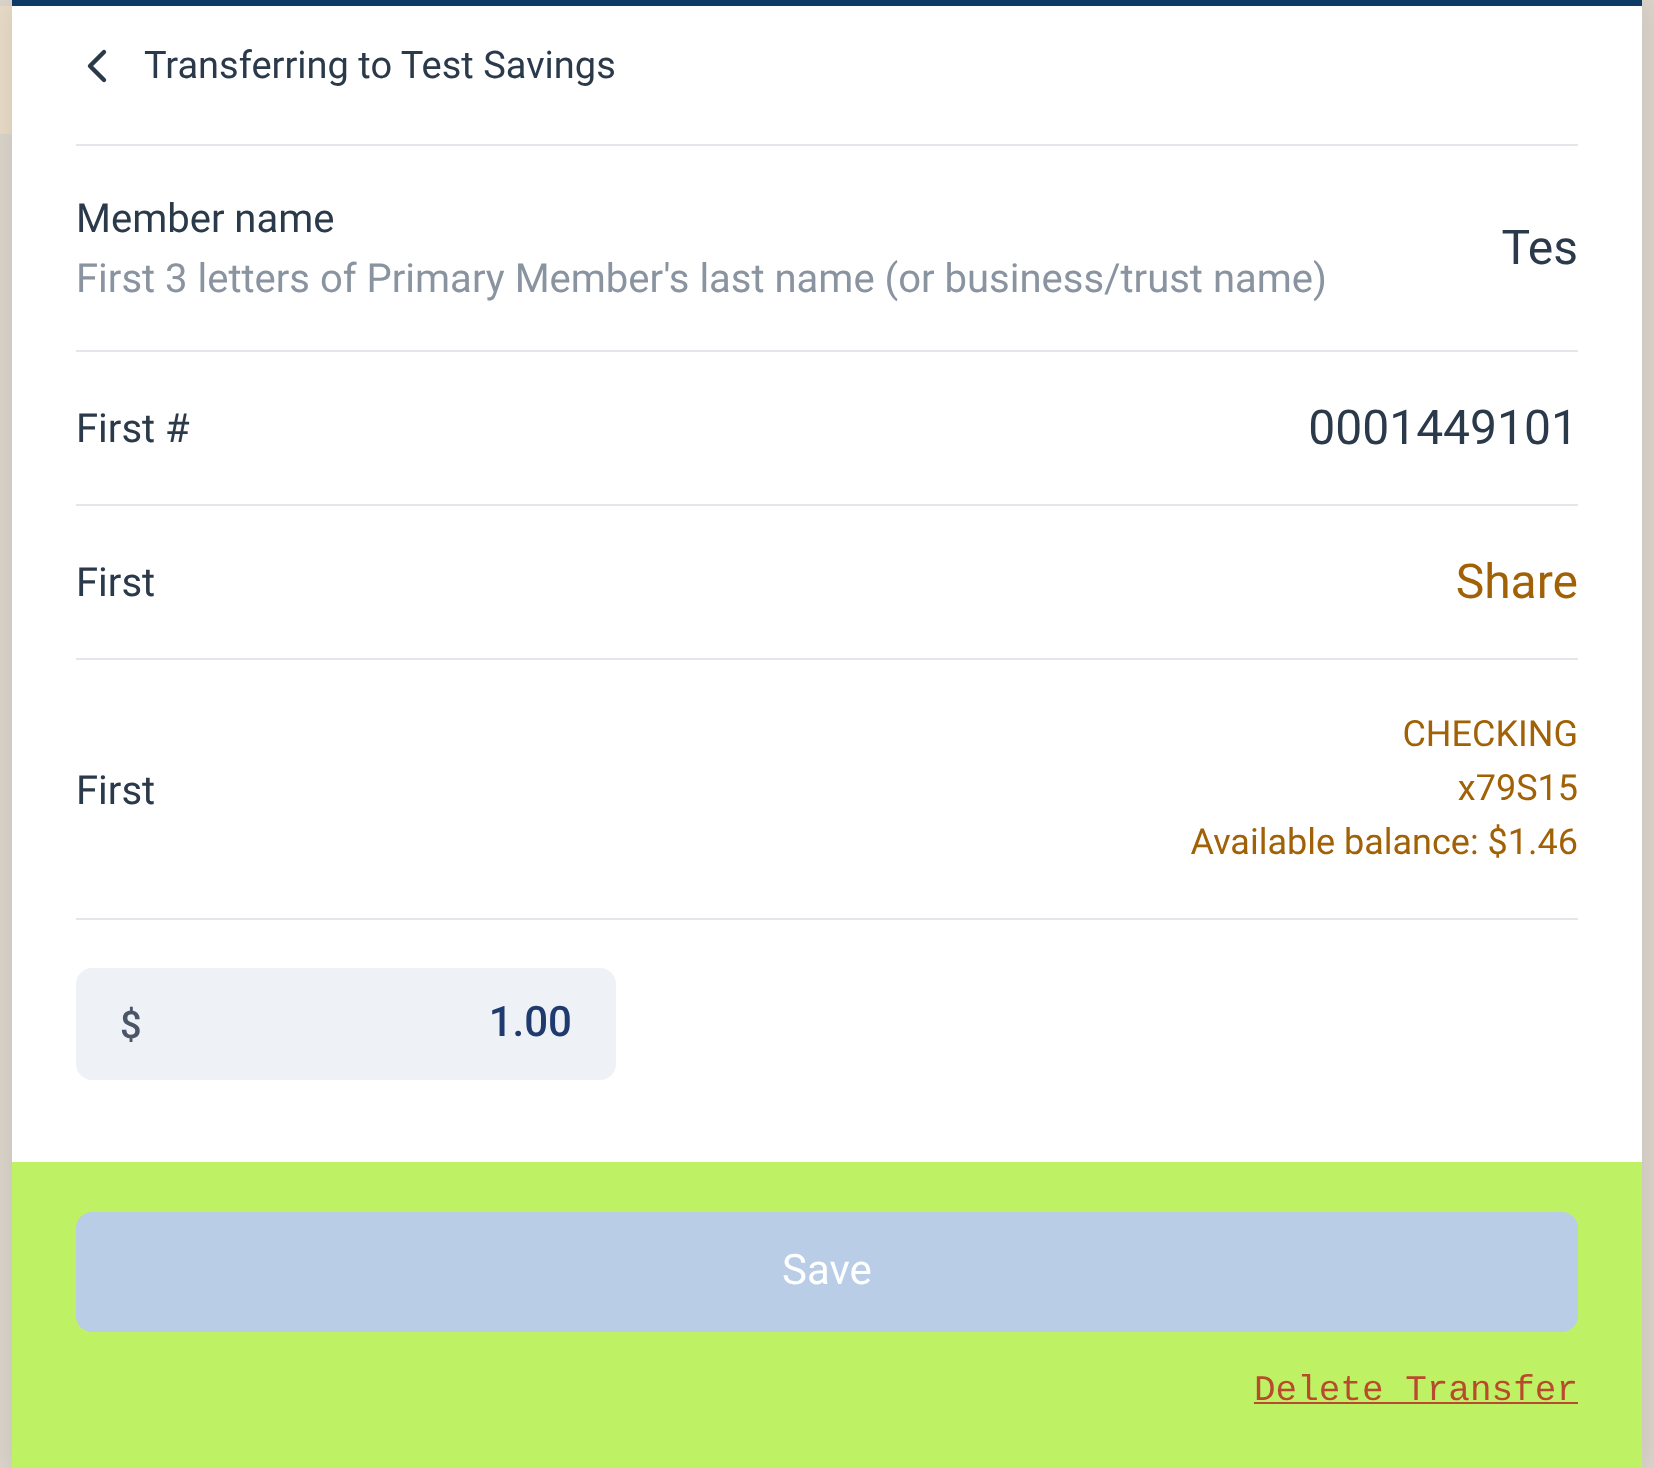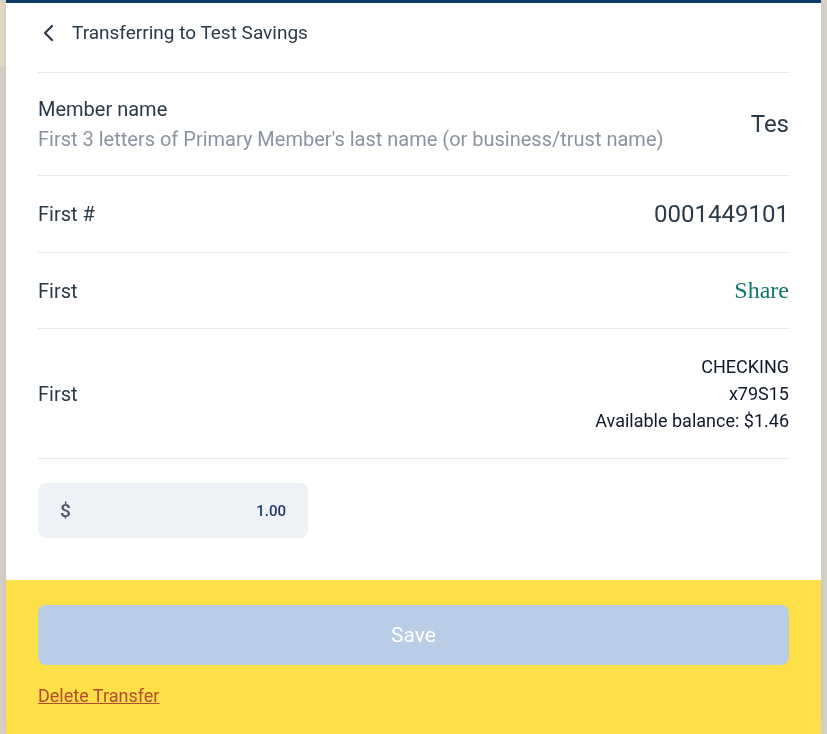--- a/index.html
+++ b/index.html
@@ -75,26 +75,26 @@
     font-size: 20px;
     color: #8a93a0;
     margin-top: 6px;
   }
   .row-left { flex: 1; }
   .row-value {
     font-size: 24px;
     color: #2b3a4a;
     text-align: right;
   }
-  .row-value.muted { color: #0f766e; font-family: Liberation Serif, serif; }
+  .row-value.muted { color: #a16207; }
 
   .from-block {
     text-align: right;
     font-size: 18px;
-    color: #0f172a;
+    color: #a16207;
     line-height: 1.5;
   }
 
   .amount-box {
     background: #eef1f5;
     border-radius: 8px;
     padding: 16px 22px;
     display: flex;
     align-items: center;
     justify-content: space-between;
@@ -102,52 +102,53 @@
   }
   .amount-sym {
     font-size: 19px;
     color: #4a5568;
     font-weight: 500;
   }
   .amount-input {
     border: none;
     background: transparent;
     text-align: right;
-    font-size: 15px;
+    font-size: 21px;
     color: #1e3a6e;
     font-weight: 500;
     outline: none;
     width: 160px;
     font-family: inherit;
   }
 
   .footer {
     padding: 24px 32px 28px 32px;
     border-top: 1px solid transparent;
-    background: #fde047;
+    background: #bef264;
   }
   .save-btn {
     width: 100%;
     background: #b9cde6;
     color: #fff;
     border: none;
     border-radius: 8px;
     font-size: 21px;
     padding: 18px 0;
     cursor: pointer;
     font-family: inherit;
   }
   .delete-link {
     display: block;
-    text-align: left;
+    text-align: right;
     margin-top: 20px;
     color: #b84a2e;
     font-size: 18px;
     text-decoration: underline;
     cursor: pointer;
+    font-family: Liberation Mono, monospace;
   }
 
   
   .bg-strip {
     position: absolute;
     top: 3px; left: 0;
     width: 6px; height: 64px;
     background: linear-gradient(#e6d9c5, #e6d9c5);
   }
 

